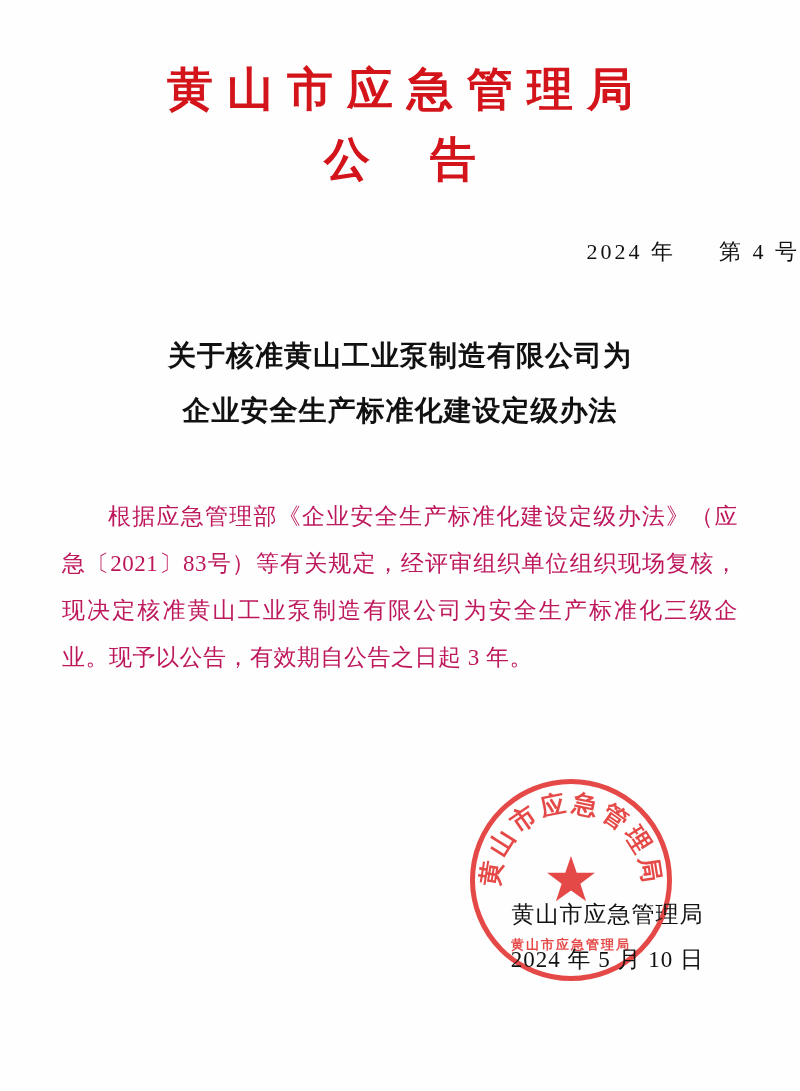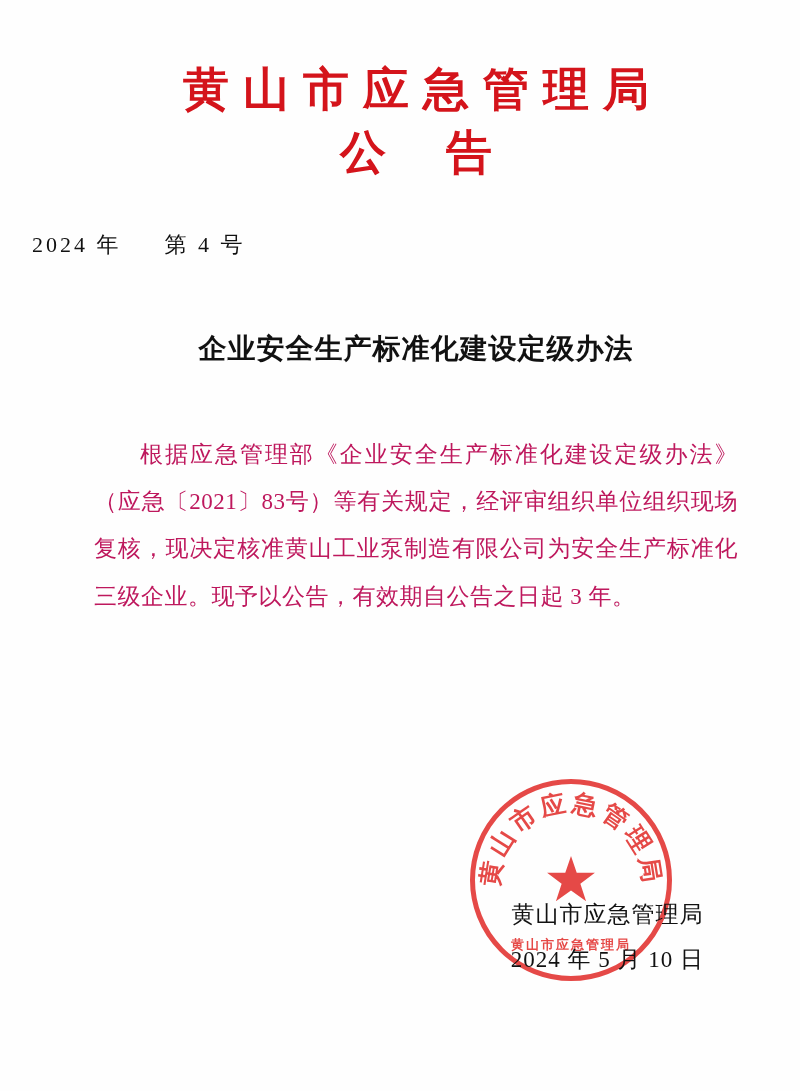--- a/index.html
+++ b/index.html
@@ -12,21 +12,20 @@
     background: #ffffff;
     font-family: "Liberation Serif", "DejaVu Serif", serif;
     overflow: hidden;
   }
   .page {
     position: relative;
     width: 800px;
     height: 1091px;
     background: #fefefe;
     box-sizing: border-box;
-    padding-left: 32px;
   }
 
   
   .masthead {
     padding-top: 60px;
     text-align: center;
   }
   .org-title {
     color: #d4141b;
     font-size: 46px;
@@ -37,29 +36,29 @@
     font-family: "Liberation Serif", "DejaVu Serif", serif;
     white-space: nowrap;
   }
   .doc-kind {
     color: #d4141b;
     font-size: 46px;
     font-weight: bold;
     letter-spacing: 60px;
     text-indent: 60px;
     line-height: 1.45;
-    margin-top: 0;
+    margin-top: 7px;
     font-family: "Liberation Serif", "DejaVu Serif", serif;
     text-align: center;
   }
 
   
   .issue-line {
     margin-top: 44px;
-    text-align: left;
+    text-align: right;
     font-size: 22px;
     color: #111111;
     letter-spacing: 3px;
   }
   .issue-line .gap {
     display: inline-block;
     width: 26px;
   }
 
   
@@ -164,20 +163,21 @@
     <div class="doc-kind">公告</div>
   </div>
 
   <div class="issue-line">
     <span>2024 年</span>
     <span class="gap"></span>
     <span>第 4 号</span>
   </div>
 
   <div class="doc-title">
+    <span class="line">关于核准黄山工业泵制造有限公司为</span>
     <span class="line">企业安全生产标准化建设定级办法</span>
   </div>
 
   <div class="body-text">
     <p>根据应急管理部《企业安全生产标准化建设定级办法》（应急〔2021〕83号）等有关规定，经评审组织单位组织现场复核，现决定核准黄山工业泵制造有限公司为安全生产标准化三级企业。现予以公告，有效期自公告之日起 3 年。</p>
   </div>
 
   <div class="seal">
     <svg class="seal-arc-text" viewBox="0 0 192 192">
       <defs>

